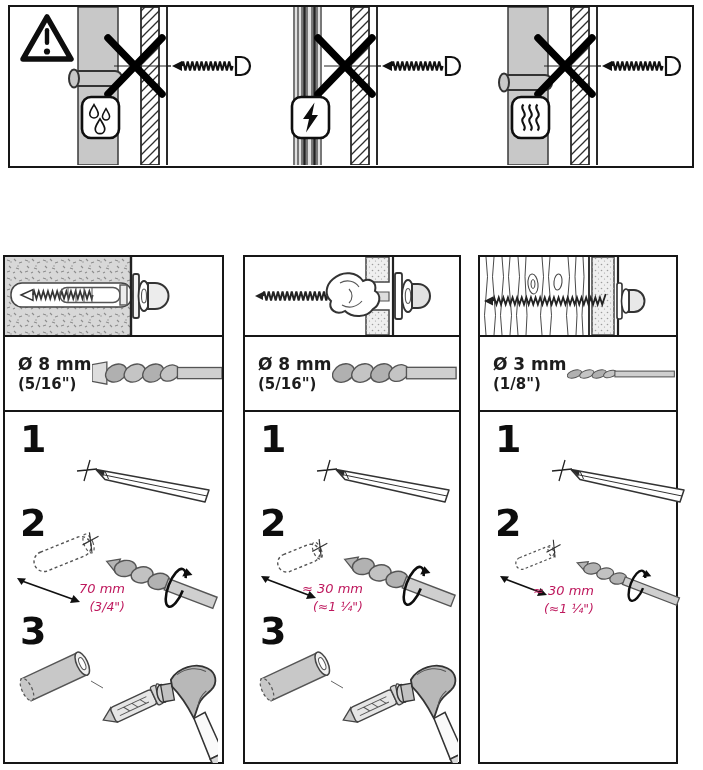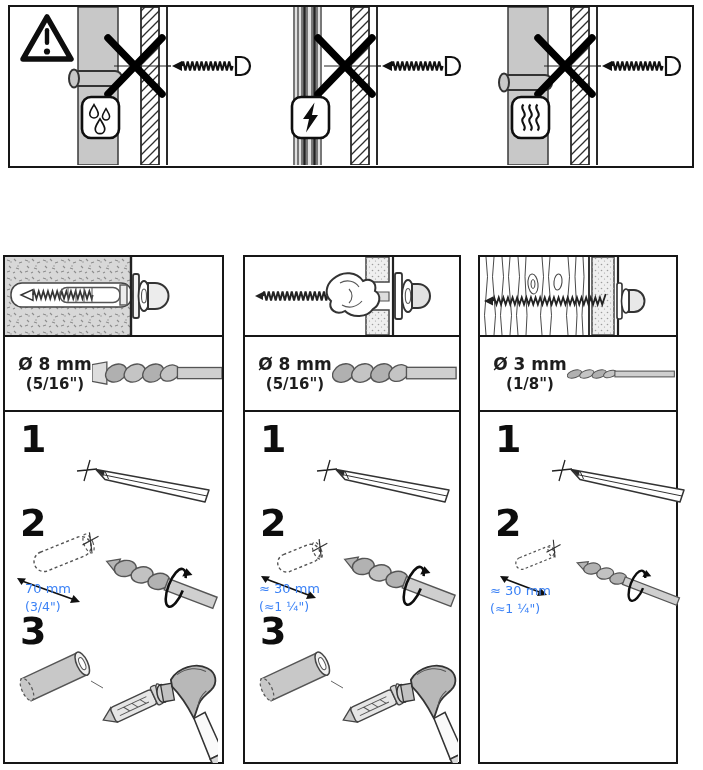--- a/index.html
+++ b/index.html
@@ -4,32 +4,32 @@
 <style>
   html,body{margin:0;padding:0;background:#fff;}
   body{font-family:"DejaVu Sans","Liberation Sans",sans-serif;color:#1a1a1a;}
   .page{position:relative;width:703px;height:770px;background:#fff;overflow:hidden;}
   .panel{position:absolute;background:#fff;border:2.5px solid #161616;box-sizing:border-box;}
   .warning-panel{left:8px;top:5px;width:686px;height:163px;}
   .col1{left:3px;top:255px;width:221px;height:509px;}
   .col2{left:243px;top:255px;width:218px;height:509px;}
   .col3{left:478px;top:255px;width:200px;height:509px;}
   .illus{position:relative;height:78px;border-bottom:2.5px solid #161616;overflow:hidden;}
-  .drill{position:relative;height:75px;border-bottom:2.5px solid #161616;display:flex;align-items:center;padding-left:13px;box-sizing:border-box;text-align:center;}
+  .drill{position:relative;height:75px;border-bottom:2.5px solid #161616;display:flex;align-items:center;padding-left:13px;box-sizing:border-box;}
   .drill-label{width:74px;flex:none;}
   .drill-metric{font-size:17px;font-weight:700;line-height:1.2;color:#1d1d1d;white-space:nowrap;}
   .drill-imperial{font-size:15px;font-weight:700;color:#1d1d1d;white-space:nowrap;}
   .steps{position:relative;height:351px;}
   .step-num{position:absolute;left:15px;font-size:38px;font-weight:800;color:#0d0d0d;line-height:1;}
   .n1{top:8px;} .n2{top:92px;} .n3{top:200px;}
   .art{position:absolute;}
   .a-pencil{left:70px;top:44px;}
   .a-step2{left:8px;top:118px;}
   .a-step3{left:8px;top:227px;}
-  .depth-label{position:absolute;text-align:left;font-size:13px;color:#3b82f6;line-height:1.4;}
+  .depth-label{position:absolute;text-align:right;font-size:13px;color:#be185d;line-height:1.4;font-style:italic;}
   .depth-label .imp{font-size:12.5px;}
   .warn-tri{position:absolute;left:10px;top:6px;}
   svg{display:block;}
 </style>
 </head>
 <body>
 
 <svg style="position:absolute;width:0;height:0" aria-hidden="true">
   <defs>
     <pattern id="hatch" width="9" height="9" patternUnits="userSpaceOnUse">

